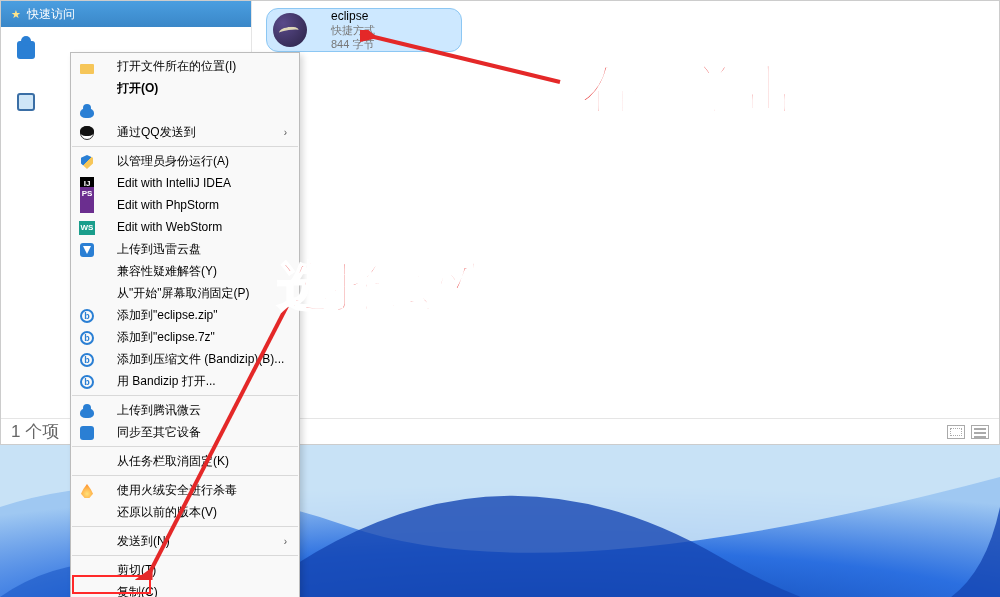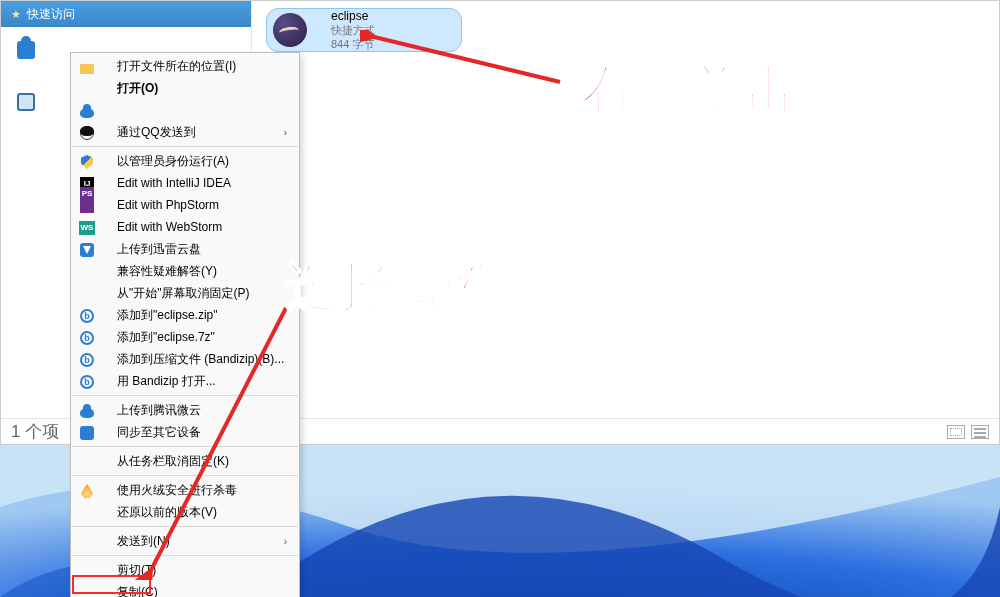--- a/index.html
+++ b/index.html
@@ -54,21 +54,21 @@
 .ic-xl:before { content: ""; position: absolute; inset: 3px; background: #fff; clip-path: polygon(50% 0,100% 100%,0 100%); transform: rotate(180deg); }
 .ic-bz { width: 14px; height: 14px; border-radius: 50%; border: 2px solid #2a7fd4; position: relative; }
 .ic-bz:before { content: "b"; position: absolute; inset: 0; color: #2a7fd4; font-size: 9px; line-height: 11px; text-align: center; font-weight: bold; }
 .ic-baidu { width: 14px; height: 10px; border-radius: 50% 50% 40% 40%; background: #2a7fd4; position: relative; }
 .ic-baidu:before { content: ""; position: absolute; width: 8px; height: 8px; border-radius: 50%; background: #2a7fd4; top: -4px; left: 3px; }
 .ic-sync { width: 14px; height: 14px; border-radius: 3px; background: #2a7fd4; }
 .ic-fire { width: 12px; height: 14px; background: radial-gradient(circle at 50% 70%, #ffe27a, #ff7f1a); clip-path: polygon(50% 0,80% 35%,100% 70%,70% 100%,30% 100%,0 70%,20% 35%); }
 
 .anno { position: absolute; font-size: 52px; font-weight: 900; color: #e42828; -webkit-text-stroke: 2px #fff; text-shadow: 0 0 2px #fff; letter-spacing: 2px; z-index: 10; white-space: nowrap; }
 .anno1 { top: 55px; left: 581px; }
-.anno2 { top: 252px; left: 285px; }
+.anno2 { top: 252px; left: 278px; }
 
 .arrow-svg { position: absolute; z-index: 9; pointer-events: none; }
 .arrow1 { top: 30px; left: 360px; width: 210px; height: 60px; }
 .arrow2 { top: 300px; left: 135px; width: 160px; height: 280px; }
 </style>
 </head>
 <body>
 
 <div class="wallpaper">
   <svg viewBox="0 0 1000 160" preserveAspectRatio="none">

